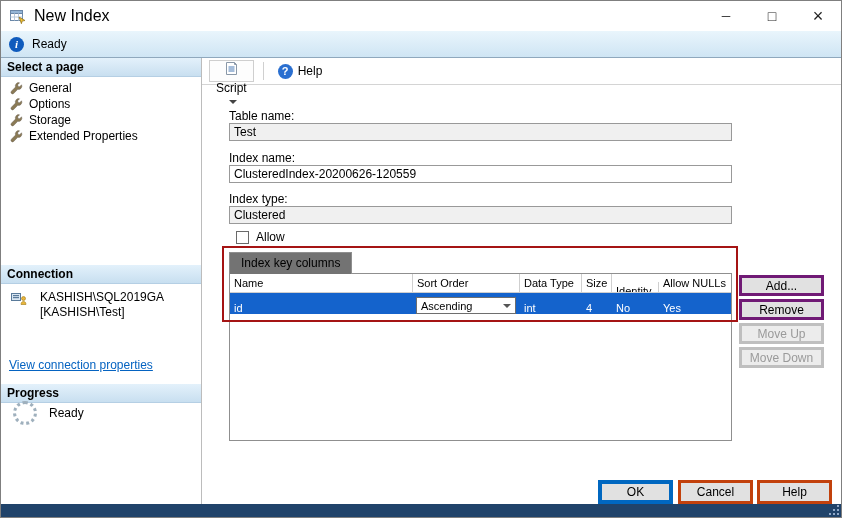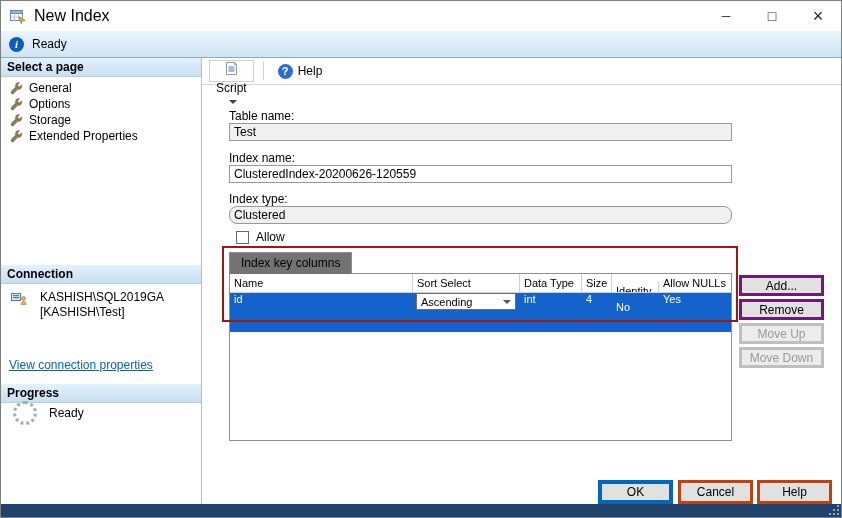--- a/index.html
+++ b/index.html
@@ -50,36 +50,36 @@
 
   .content { position:absolute; top:27px; left:0; right:0; bottom:0; }
   .lbl { position:absolute; left:27px; font-size:12px; }
   .lbl-table { top:24px; }
   .lbl-index { top:66px; }
   .lbl-type  { top:107px; }
   .field { position:absolute; left:27px; width:503px; height:18px; border:1px solid #999; font-size:12px; padding:1px 4px; background:#fff; overflow:hidden; white-space:nowrap; }
   .field.readonly { background:#f0f0f0; }
   .field-table { top:38px; }
   .field-index { top:80px; }
-  .field-type  { top:121px;border-radius:8px; }
+  .field-type  { top:121px; }
   .chk-row { position:absolute; left:34px; top:145px; display:flex; align-items:center; gap:7px; font-size:12px; }
   .chk { width:13px; height:13px; border:1px solid #6a6a6a; background:#fff; }
 
   .tab { position:absolute; left:27px; top:167px; height:22px; padding:3px 11px 0 11px; border:1px solid #8f8f8f; border-bottom:none; background:#737373; font-size:12px; z-index:2; }
 
   .grid { position:absolute; left:27px; top:188px; width:503px; height:168px; border:1px solid #8f8f8f; background:#fff; z-index:1; }
   .grid-head { display:flex; height:19px; border-bottom:1px solid #cfcfcf; }
   .gh { font-size:11px; padding:3px 4px 0 4px; border-right:1px solid #cfcfcf; overflow:hidden; white-space:nowrap; }
   .c-name  { width:183px; }
   .c-sort  { width:107px; }
   .c-type  { width:62px; }
   .c-size  { width:30px; }
   .c-ident { width:47px;margin-top:8px; }
   .c-nulls { flex:1; border-right:none; }
-  .grid-row { display:flex; height:39px; align-items:flex-start; }
+  .grid-row { display:flex; height:21px; align-items:flex-end; }
   .grid-row.selected { background:#1463cc; color:#fff; }
   .gc { font-size:11px; padding:0 4px; overflow:hidden; white-space:nowrap; }
   .combo { width:100px; height:17px; background:#fff; color:#000; border:1px solid #6e6e6e; display:flex; align-items:center; justify-content:space-between; padding:0 4px; font-size:11px; }
   .combo-arrow { width:0; height:0; border-left:4px solid transparent; border-right:4px solid transparent; border-top:4px solid #555; }
 
   .red-annotation { position:absolute; left:20px; top:161px; width:516px; height:76px; border:2px solid #a51414; z-index:6; pointer-events:none; }
 
   .side-btn { position:absolute; left:537px; width:85px; height:21px; background:#e1e1e1; border:3px solid #701a75; font-size:12px; font-family:"Liberation Sans", sans-serif; cursor:default; }
   .b-add    { top:190px; }
   .b-remove { top:214px; }
@@ -227,21 +227,21 @@
         <div class="chk-row">
           <span class="chk"></span>
           <span>Allow</span>
         </div>
 
         <div class="tab">Index key columns</div>
 
         <div class="grid">
           <div class="grid-head">
             <span class="gh c-name">Name</span>
-            <span class="gh c-sort">Sort Select</span>
+            <span class="gh c-sort">Sort Order</span>
             <span class="gh c-type">Data Type</span>
             <span class="gh c-size">Size</span>
             <span class="gh c-ident">Identity</span>
             <span class="gh c-nulls">Allow NULLs</span>
           </div>
           <div class="grid-row selected">
             <span class="gc c-name">id</span>
             <span class="gc c-sort" style="padding:0 3px;">
               <span class="combo">
                 <span>Ascending</span>

